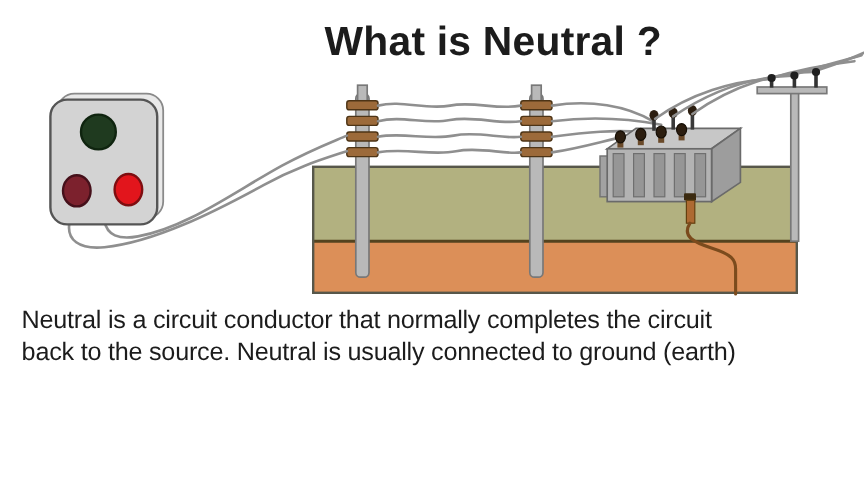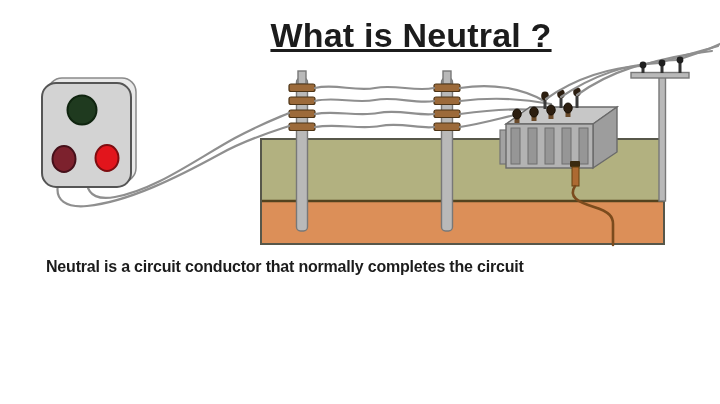--- a/index.html
+++ b/index.html
@@ -5,30 +5,28 @@
   html,body{margin:0;padding:0;}
   body{
     width:720px;height:404px;position:relative;overflow:hidden;
     background:var(--background,#ffffff);
     font-family:"Liberation Sans","DejaVu Sans",sans-serif;
   }
   .title{
     position:absolute;left:411px;top:16px;transform:translateX(-50%);
     font-size:34px;font-weight:bold;letter-spacing:0.2px;white-space:nowrap;
     color:var(--title-text,#1c1c1c);
-    text-decoration:underline;
   }
   .description{
     position:absolute;left:18px;top:253px;
     color:var(--body-text,#1c1c1c);
   }
   .description .line{
-    font-size:16px;font-weight:bold;line-height:27px;white-space:nowrap;
+    font-size:21px;font-weight:normal;line-height:27px;white-space:nowrap;
     letter-spacing:-0.2px;
-    margin-left:28px;
   }
   svg{position:absolute;left:0;top:0;}
   .wire{stroke:var(--wire-gray,#8f8f8f);stroke-width:2.2;fill:none;stroke-linecap:round;}
   .soil-top{fill:var(--topsoil-green,#b2b180);stroke:#5f5f46;stroke-width:1;}
   .soil-sub{fill:var(--subsoil-orange,#dc8f58);stroke:#6b5636;stroke-width:1;}
   .pole{fill:var(--pole-gray,#b9b9b9);stroke:#787878;stroke-width:1.4;}
   .insulator{fill:var(--insulator-brown,#9c6a3a);stroke:#4d3416;stroke-width:1.2;}
   .gnd-wire{stroke:var(--ground-wire-brown,#7b4b1d);stroke-width:2.6;fill:none;stroke-linecap:round;}
 </style>
 </head>
@@ -143,13 +141,14 @@
     <circle cx="82" cy="110" r="14.5" fill="var(--earth-pin-green,#1f3a1f)" stroke="#0f240f" stroke-width="2"></circle>
     <ellipse cx="64" cy="159" rx="11.5" ry="13" fill="var(--neutral-pin-maroon,#7c212d)" stroke="#45101a" stroke-width="2"></ellipse>
     <ellipse cx="107" cy="158" rx="11.5" ry="13" fill="var(--live-pin-red,#e2151c)" stroke="#7e0d10" stroke-width="2"></ellipse>
   </g>
 </svg>
 
 <div class="title">What is Neutral ?</div>
 
 <div class="description">
   <div class="line">Neutral is a circuit conductor that normally completes the circuit</div>
+  <div class="line">back to the source. Neutral is usually connected to ground (earth)</div>
 </div>
 
 </body></html>

